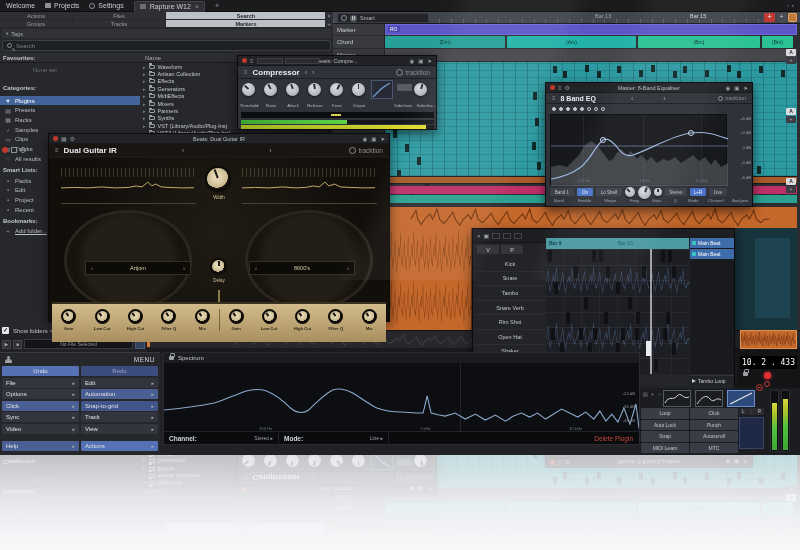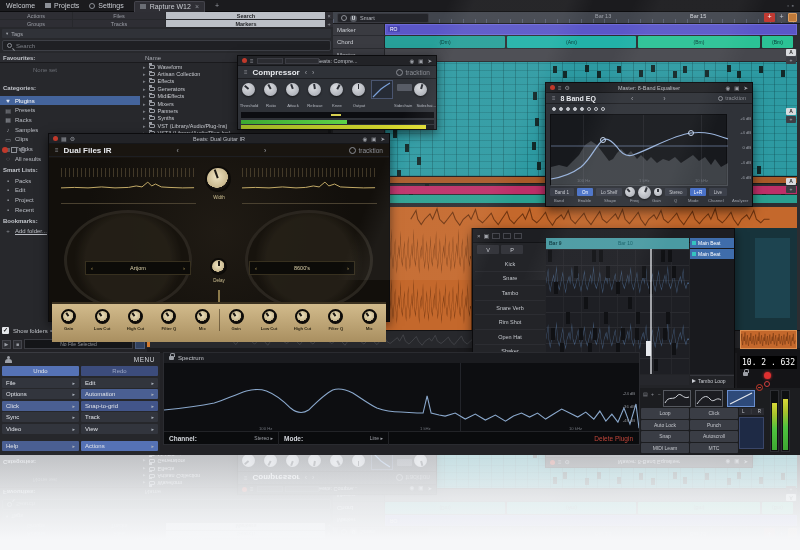--- a/index.html
+++ b/index.html
@@ -661,21 +661,21 @@
       <span class="wgl">▦</span>
       <span class="wgl">⚙</span>
       <span class="wright">
             <span>◉</span>
             <span>▣</span>
             <span>➤</span>
           </span>
     </div>
     <div class="whead">
       <span class="wgl">≡</span>
-      <span class="nm">Dual Files IR</span>
+      <span class="nm">Dual Guitar IR</span>
       <span class="arr" style="margin-left:60px">‹</span>
       <span class="arr" style="margin-left:80px">›</span>
       <span class="brand">
             <i></i>
             <span>tracktion</span>
           </span>
     </div>
     <div class="ir-body">
       <div class="spk" style="left:15px; top:52px;"></div>
       <div class="spk" style="left:196px; top:52px;"></div>
@@ -1052,21 +1052,21 @@
           </div>
     </div>
   </div>
 
   <div class="abs orangeclip">
     <svg width="55" height="17" viewBox="0 0 412 24" preserveAspectRatio="none">
           <use href="#wv" stroke="#6e3410" stroke-width="3"></use>
         </svg>
   </div>
   <div class="abs transport">
-    <div class="timebox">10. 2 . 632</div>
+    <div class="timebox">10. 2 . 433</div>
     <div class="recdot"></div>
     <div class="loopring"></div>
     <i class="lockic tlock"></i>
   </div>
 
   <div class="abs ctrl">
     <span class="thumbico" style="left:3px">▤</span>
     <span class="thumbico" style="left:11px">+</span>
     <span class="thumbico" style="left:18px">−</span>
     <div class="thumb" style="left:23px">

